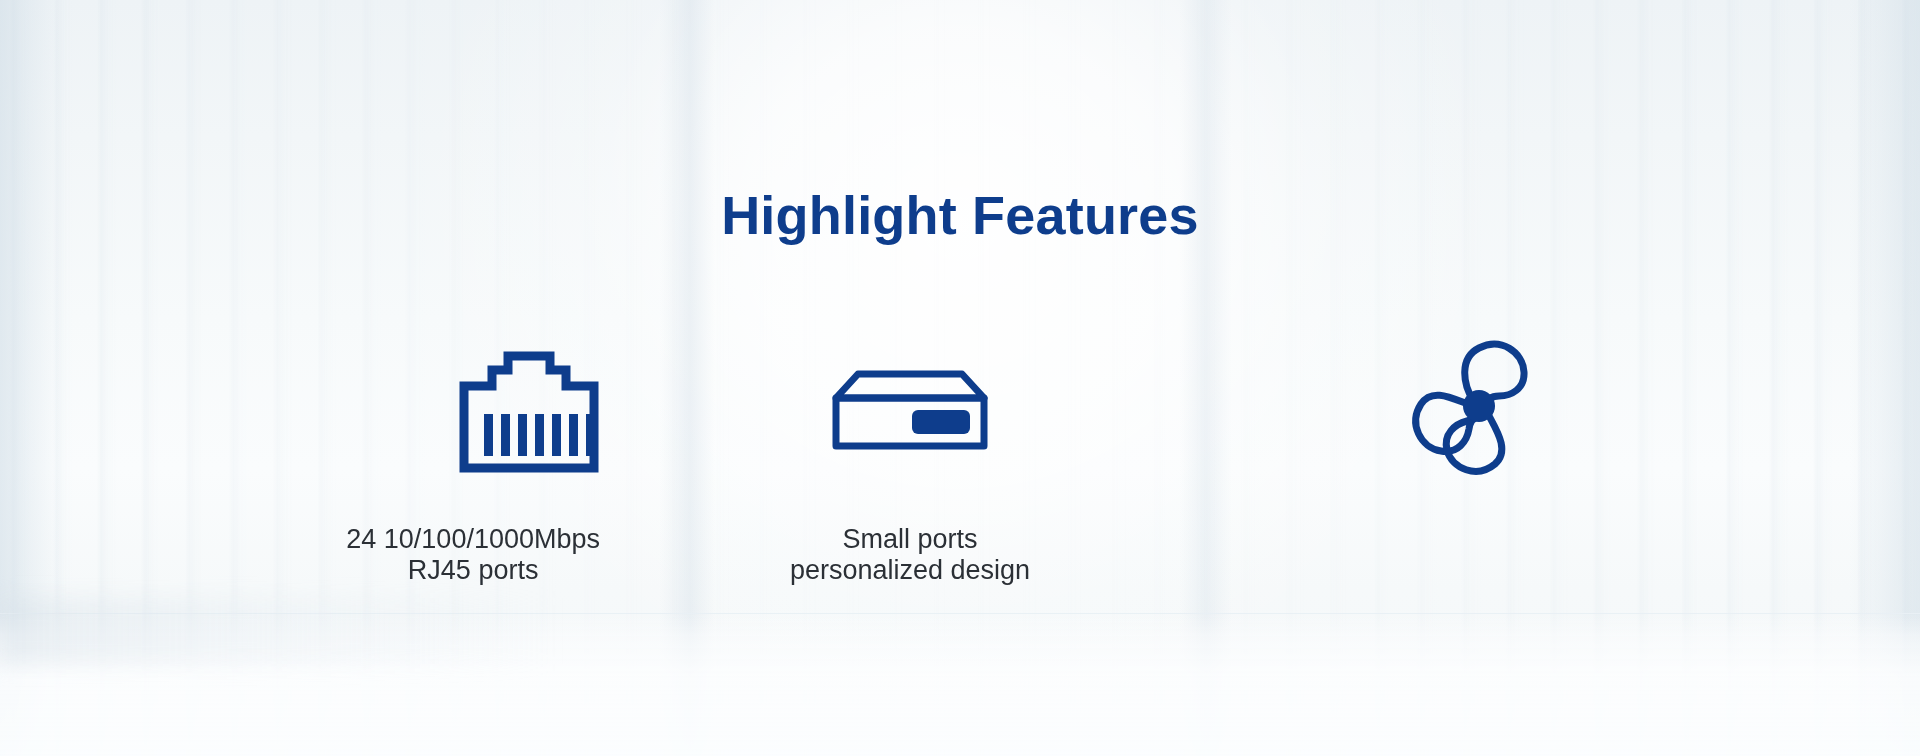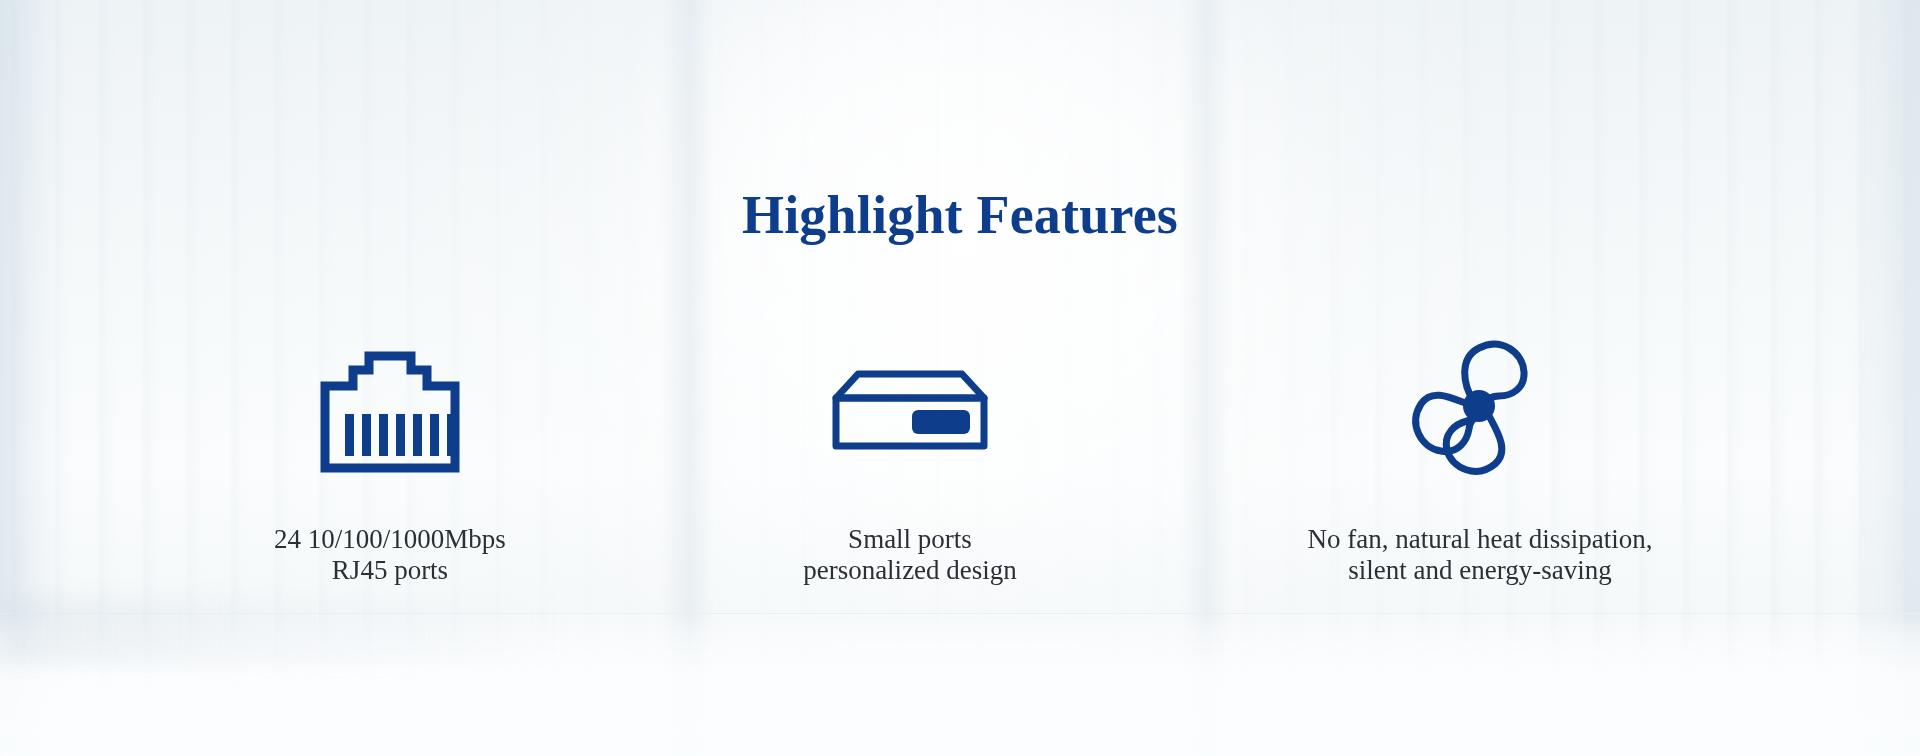--- a/index.html
+++ b/index.html
@@ -22,21 +22,20 @@
     height: 756px;
     overflow: hidden;
     background:
       linear-gradient(180deg,
         #eef3f6 0%,
         #f2f6f8 18%,
         #f7fafb 42%,
         #fafcfd 62%,
         #f6f9fa 78%,
         #f3f7f9 100%);
-    font-family: Liberation Serif, serif;
   }
 
   
   .bg-bloom {
     position: absolute;
     left: 50%;
     top: -18%;
     width: 1080px;
     height: 900px;
     transform: translateX(-50%);
@@ -151,21 +150,21 @@
     display: flex;
     justify-content: space-between;
     align-items: flex-start;
   }
 
   .feature {
     display: flex;
     flex-direction: column;
     align-items: center;
   }
-  .feature-1 { width: 420px; }
+  .feature-1 { width: 420px; align-items: flex-end; }
   .feature-2 { width: 440px; }
   .feature-3 { width: 520px; }
 
   .feature-icon {
     height: 160px;
     display: flex;
     align-items: center;
     justify-content: center;
   }
   .feature-icon svg { display: block; }
@@ -253,19 +252,17 @@
               <path d="M80 78
                        C 88 94, 104 116, 88 130
                        C 70 145, 45 135, 40 116
                        C 36 100, 48 90, 60 87
                        C 68 85, 71 81, 71 75"></path>
             </g>
 
             <circle cx="72" cy="72" r="16" fill="#0e3d8c"></circle>
           </svg>
         </div>
-        <div class="feature-caption">No fan, natural heat dissipation,
-silent and energy-saving</div>
       </div>
 
     </div>
   </div>
 </div>
 
 </body></html>

